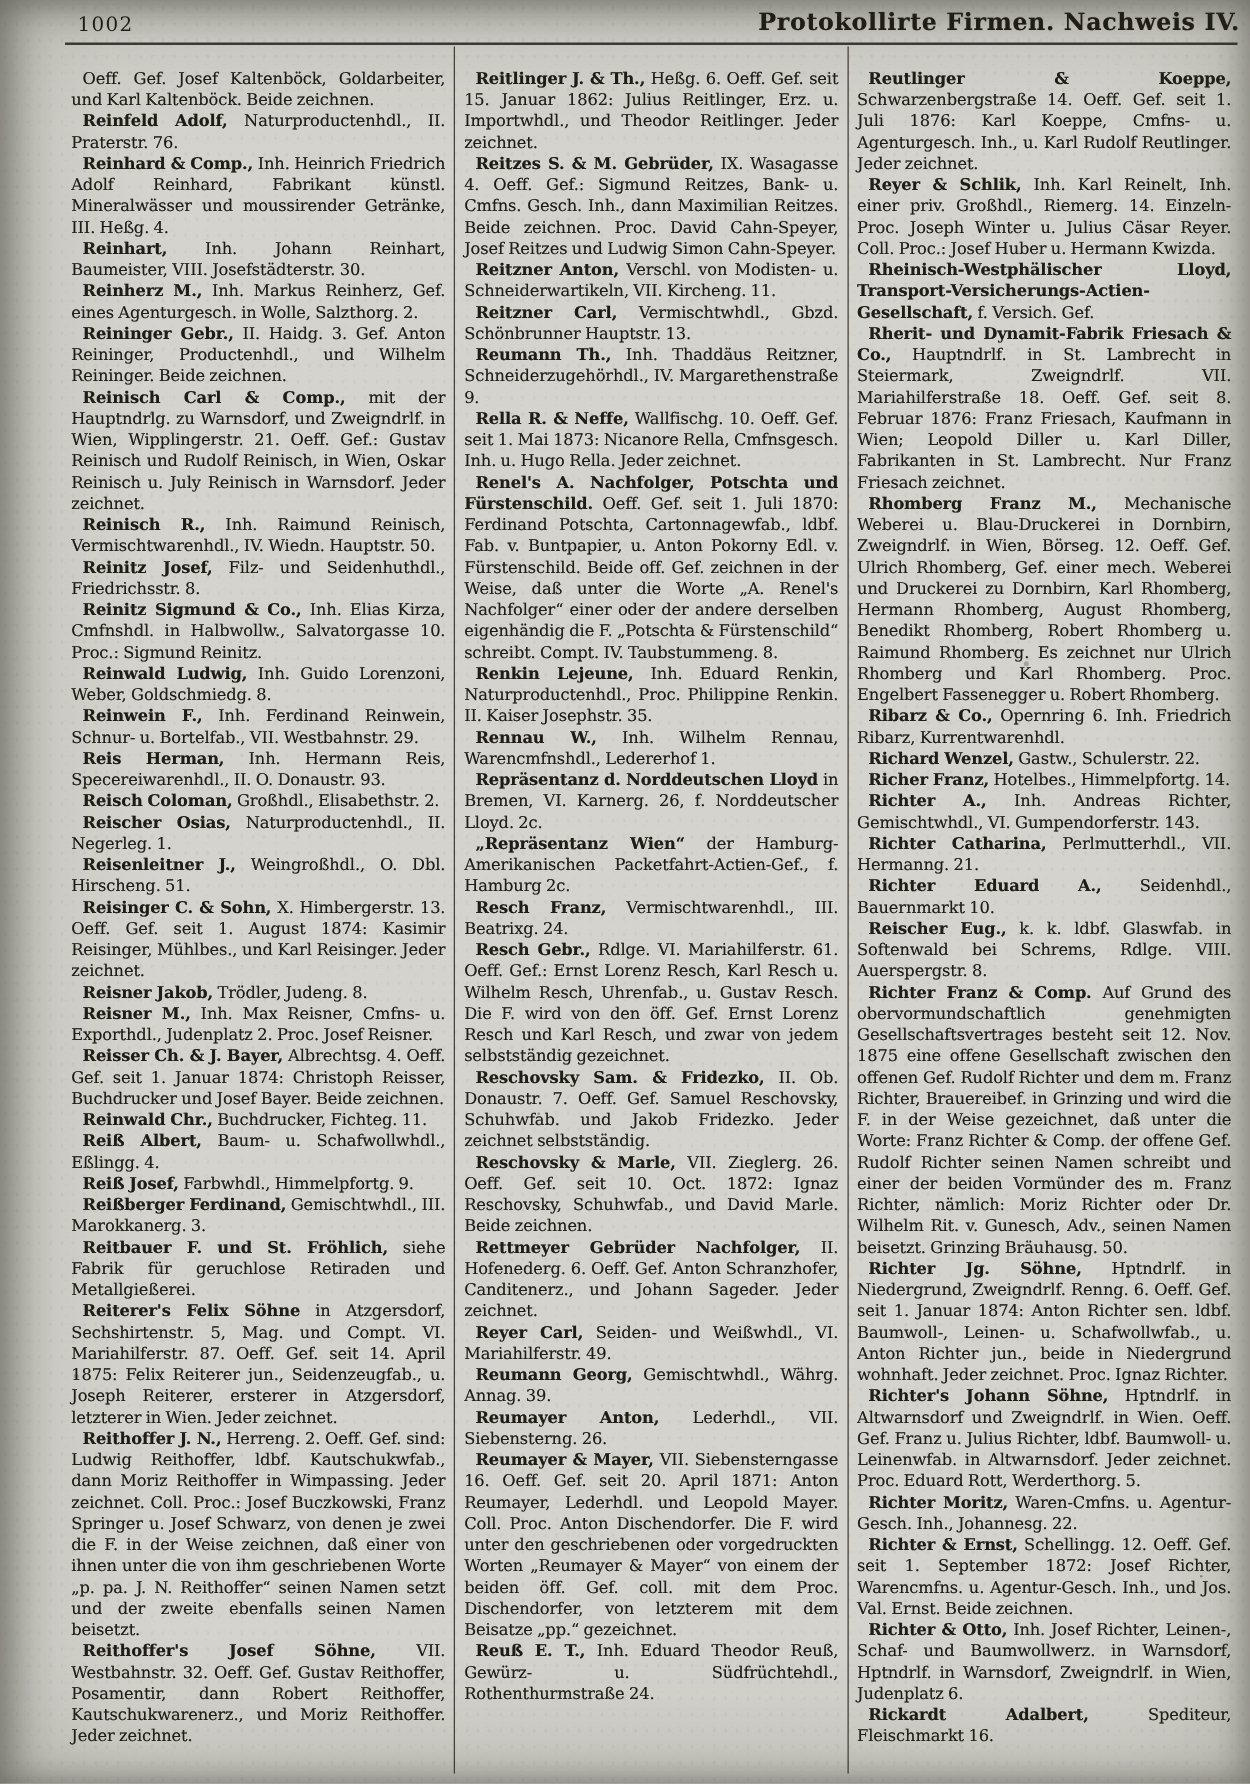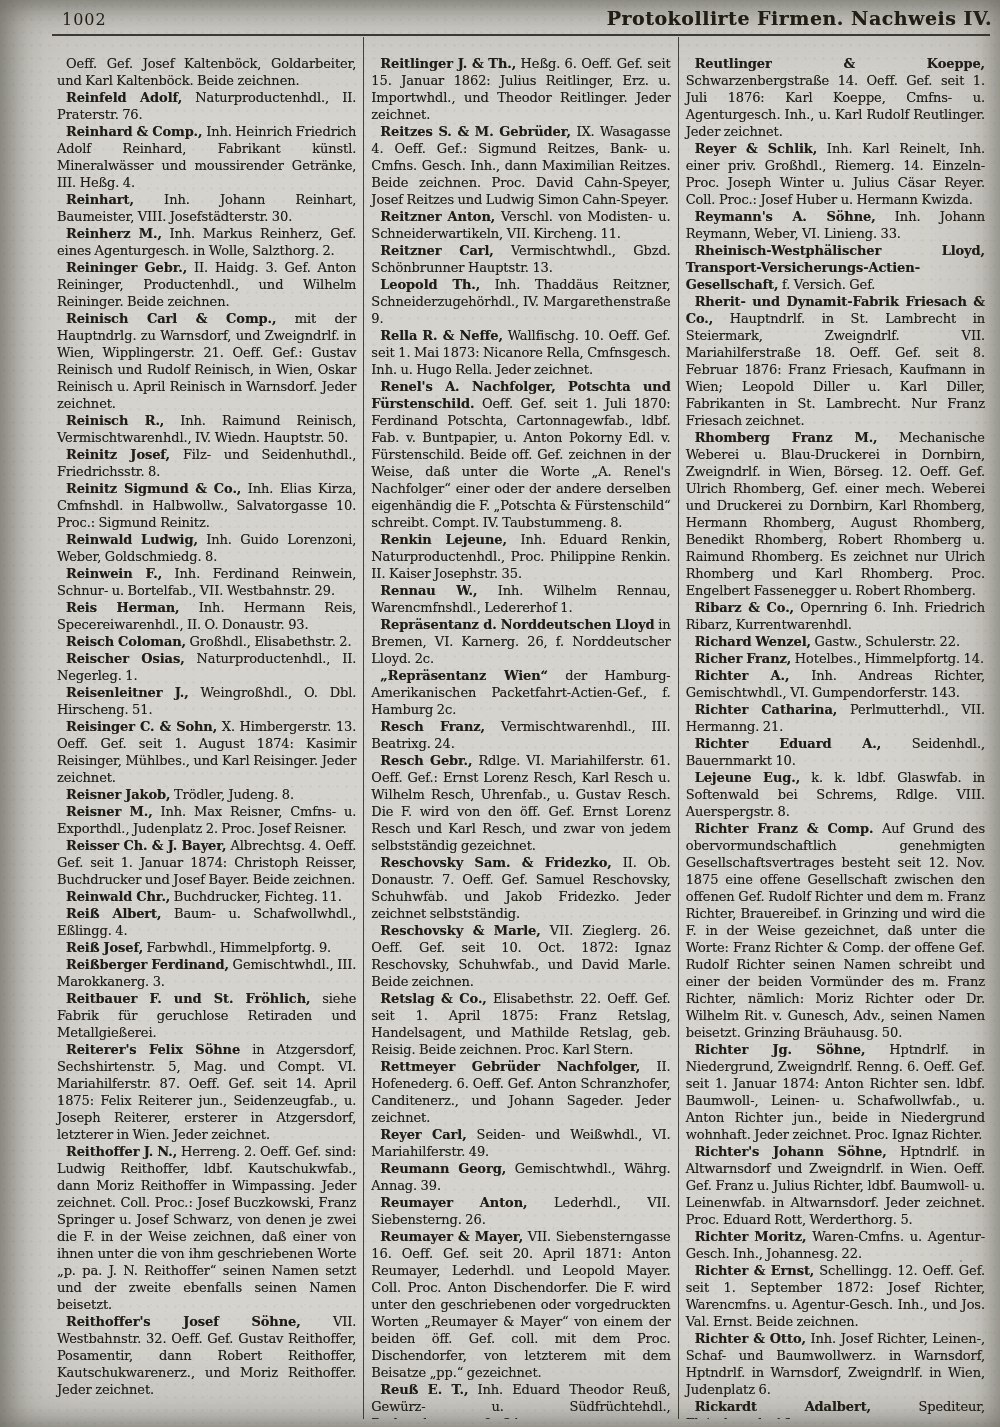--- a/index.html
+++ b/index.html
@@ -70,21 +70,21 @@
   </div>
   <div class="head-rule"></div>
   <div class="columns">
     <div class="col" id="col-0">
         <p class="entry"><span>Oeff. Gef. Josef Kaltenböck, Goldarbeiter, und Karl Kaltenböck. Beide zeichnen.</span></p>
         <p class="entry"><span class="firm-name">Reinfeld Adolf,</span> <span>Naturproductenhdl., II. Praterstr. 76.</span></p>
         <p class="entry"><span class="firm-name">Reinhard &amp; Comp.,</span> <span>Inh. Heinrich Friedrich Adolf Reinhard, Fabrikant künstl. Mineralwässer und moussirender Getränke, III. Heßg. 4.</span></p>
         <p class="entry"><span class="firm-name">Reinhart,</span> <span>Inh. Johann Reinhart, Baumeister, VIII. Josefstädterstr. 30.</span></p>
         <p class="entry"><span class="firm-name">Reinherz M.,</span> <span>Inh. Markus Reinherz, Gef. eines Agenturgesch. in Wolle, Salzthorg. 2.</span></p>
         <p class="entry"><span class="firm-name">Reininger Gebr.,</span> <span>II. Haidg. 3. Gef. Anton Reininger, Productenhdl., und Wilhelm Reininger. Beide zeichnen.</span></p>
-        <p class="entry"><span class="firm-name">Reinisch Carl &amp; Comp.,</span> <span>mit der Hauptndrlg. zu Warnsdorf, und Zweigndrlf. in Wien, Wipplingerstr. 21. Oeff. Gef.: Gustav Reinisch und Rudolf Reinisch, in Wien, Oskar Reinisch u. April Reinisch in Warnsdorf. Jeder zeichnet.</span></p>
+        <p class="entry"><span class="firm-name">Reinisch Carl &amp; Comp.,</span> <span>mit der Hauptndrlg. zu Warnsdorf, und Zweigndrlf. in Wien, Wipplingerstr. 21. Oeff. Gef.: Gustav Reinisch und Rudolf Reinisch, in Wien, Oskar Reinisch u. July Reinisch in Warnsdorf. Jeder zeichnet.</span></p>
         <p class="entry"><span class="firm-name">Reinisch R.,</span> <span>Inh. Raimund Reinisch, Vermischtwarenhdl., IV. Wiedn. Hauptstr. 50.</span></p>
         <p class="entry"><span class="firm-name">Reinitz Josef,</span> <span>Filz- und Seidenhuthdl., Friedrichsstr. 8.</span></p>
         <p class="entry"><span class="firm-name">Reinitz Sigmund &amp; Co.,</span> <span>Inh. Elias Kirza, Cmfnshdl. in Halbwollw., Salvatorgasse 10. Proc.: Sigmund Reinitz.</span></p>
         <p class="entry"><span class="firm-name">Reinwald Ludwig,</span> <span>Inh. Guido Lorenzoni, Weber, Goldschmiedg. 8.</span></p>
         <p class="entry"><span class="firm-name">Reinwein F.,</span> <span>Inh. Ferdinand Reinwein, Schnur- u. Bortelfab., VII. Westbahnstr. 29.</span></p>
         <p class="entry"><span class="firm-name">Reis Herman,</span> <span>Inh. Hermann Reis, Specereiwarenhdl., II. O. Donaustr. 93.</span></p>
         <p class="entry"><span class="firm-name">Reisch Coloman,</span> <span>Großhdl., Elisabethstr. 2.</span></p>
         <p class="entry"><span class="firm-name">Reischer Osias,</span> <span>Naturproductenhdl., II. Negerleg. 1.</span></p>
         <p class="entry"><span class="firm-name">Reisenleitner J.,</span> <span>Weingroßhdl., O. Dbl. Hirscheng. 51.</span></p>
         <p class="entry"><span class="firm-name">Reisinger C. &amp; Sohn,</span> <span>X. Himbergerstr. 13. Oeff. Gef. seit 1. August 1874: Kasimir Reisinger, Mühlbes., und Karl Reisinger. Jeder zeichnet.</span></p>
@@ -98,54 +98,52 @@
         <p class="entry"><span class="firm-name">Reitbauer F. und St. Fröhlich,</span> <span>siehe Fabrik für geruchlose Retiraden und Metallgießerei.</span></p>
         <p class="entry"><span class="firm-name">Reiterer's Felix Söhne</span> <span>in Atzgersdorf, Sechshirtenstr. 5, Mag. und Compt. VI. Mariahilferstr. 87. Oeff. Gef. seit 14. April 1875: Felix Reiterer jun., Seidenzeugfab., u. Joseph Reiterer, ersterer in Atzgersdorf, letzterer in Wien. Jeder zeichnet.</span></p>
         <p class="entry"><span class="firm-name">Reithoffer J. N.,</span> <span>Herreng. 2. Oeff. Gef. sind: Ludwig Reithoffer, ldbf. Kautschukwfab., dann Moriz Reithoffer in Wimpassing. Jeder zeichnet. Coll. Proc.: Josef Buczkowski, Franz Springer u. Josef Schwarz, von denen je zwei die F. in der Weise zeichnen, daß einer von ihnen unter die von ihm geschriebenen Worte „p. pa. J. N. Reithoffer“ seinen Namen setzt und der zweite ebenfalls seinen Namen beisetzt.</span></p>
         <p class="entry"><span class="firm-name">Reithoffer's Josef Söhne,</span> <span>VII. Westbahnstr. 32. Oeff. Gef. Gustav Reithoffer, Posamentir, dann Robert Reithoffer, Kautschukwarenerz., und Moriz Reithoffer. Jeder zeichnet.</span></p>
       </div>
     <div class="col" id="col-1">
         <p class="entry"><span class="firm-name">Reitlinger J. &amp; Th.,</span> <span>Heßg. 6. Oeff. Gef. seit 15. Januar 1862: Julius Reitlinger, Erz. u. Importwhdl., und Theodor Reitlinger. Jeder zeichnet.</span></p>
         <p class="entry"><span class="firm-name">Reitzes S. &amp; M. Gebrüder,</span> <span>IX. Wasagasse 4. Oeff. Gef.: Sigmund Reitzes, Bank- u. Cmfns. Gesch. Inh., dann Maximilian Reitzes. Beide zeichnen. Proc. David Cahn-Speyer, Josef Reitzes und Ludwig Simon Cahn-Speyer.</span></p>
         <p class="entry"><span class="firm-name">Reitzner Anton,</span> <span>Verschl. von Modisten- u. Schneiderwartikeln, VII. Kircheng. 11.</span></p>
         <p class="entry"><span class="firm-name">Reitzner Carl,</span> <span>Vermischtwhdl., Gbzd. Schönbrunner Hauptstr. 13.</span></p>
-        <p class="entry"><span class="firm-name">Leopold Th.,</span> <span>Inh. Thaddäus Reitzner, Schneiderzugehörhdl., IV. Margarethenstraße 9.</span></p>
+        <p class="entry"><span class="firm-name">Reumann Th.,</span> <span>Inh. Thaddäus Reitzner, Schneiderzugehörhdl., IV. Margarethenstraße 9.</span></p>
         <p class="entry"><span class="firm-name">Rella R. &amp; Neffe,</span> <span>Wallfischg. 10. Oeff. Gef. seit 1. Mai 1873: Nicanore Rella, Cmfnsgesch. Inh. u. Hugo Rella. Jeder zeichnet.</span></p>
         <p class="entry"><span class="firm-name">Renel's A. Nachfolger, Potschta und Fürstenschild.</span> <span>Oeff. Gef. seit 1. Juli 1870: Ferdinand Potschta, Cartonnagewfab., ldbf. Fab. v. Buntpapier, u. Anton Pokorny Edl. v. Fürstenschild. Beide off. Gef. zeichnen in der Weise, daß unter die Worte „A. Renel's Nachfolger“ einer oder der andere derselben eigenhändig die F. „Potschta &amp; Fürstenschild“ schreibt. Compt. IV. Taubstummeng. 8.</span></p>
         <p class="entry"><span class="firm-name">Renkin Lejeune,</span> <span>Inh. Eduard Renkin, Naturproductenhdl., Proc. Philippine Renkin. II. Kaiser Josephstr. 35.</span></p>
         <p class="entry"><span class="firm-name">Rennau W.,</span> <span>Inh. Wilhelm Rennau, Warencmfnshdl., Ledererhof 1.</span></p>
         <p class="entry"><span class="firm-name">Repräsentanz d. Norddeutschen Lloyd</span> <span>in Bremen, VI. Karnerg. 26, f. Norddeutscher Lloyd. 2c.</span></p>
         <p class="entry"><span class="firm-name">„Repräsentanz Wien“</span> <span>der Hamburg-Amerikanischen Packetfahrt-Actien-Gef., f. Hamburg 2c.</span></p>
         <p class="entry"><span class="firm-name">Resch Franz,</span> <span>Vermischtwarenhdl., III. Beatrixg. 24.</span></p>
         <p class="entry"><span class="firm-name">Resch Gebr.,</span> <span>Rdlge. VI. Mariahilferstr. 61. Oeff. Gef.: Ernst Lorenz Resch, Karl Resch u. Wilhelm Resch, Uhrenfab., u. Gustav Resch. Die F. wird von den öff. Gef. Ernst Lorenz Resch und Karl Resch, und zwar von jedem selbstständig gezeichnet.</span></p>
         <p class="entry"><span class="firm-name">Reschovsky Sam. &amp; Fridezko,</span> <span>II. Ob. Donaustr. 7. Oeff. Gef. Samuel Reschovsky, Schuhwfab. und Jakob Fridezko. Jeder zeichnet selbstständig.</span></p>
         <p class="entry"><span class="firm-name">Reschovsky &amp; Marle,</span> <span>VII. Zieglerg. 26. Oeff. Gef. seit 10. Oct. 1872: Ignaz Reschovsky, Schuhwfab., und David Marle. Beide zeichnen.</span></p>
-        <p class="entry"><span class="firm-name">Retslag &amp; Co.,</span> <span>Elisabethstr. 22. Oeff. Gef. seit 1. April 1875: Franz Retslag, Handelsagent, und Mathilde Retslag, geb. Reisig. Beide zeichnen. Proc. Karl Stern.</span></p>
         <p class="entry"><span class="firm-name">Rettmeyer Gebrüder Nachfolger,</span> <span>II. Hofenederg. 6. Oeff. Gef. Anton Schranzhofer, Canditenerz., und Johann Sageder. Jeder zeichnet.</span></p>
         <p class="entry"><span class="firm-name">Reyer Carl,</span> <span>Seiden- und Weißwhdl., VI. Mariahilferstr. 49.</span></p>
         <p class="entry"><span class="firm-name">Reumann Georg,</span> <span>Gemischtwhdl., Währg. Annag. 39.</span></p>
         <p class="entry"><span class="firm-name">Reumayer Anton,</span> <span>Lederhdl., VII. Siebensterng. 26.</span></p>
         <p class="entry"><span class="firm-name">Reumayer &amp; Mayer,</span> <span>VII. Siebensterngasse 16. Oeff. Gef. seit 20. April 1871: Anton Reumayer, Lederhdl. und Leopold Mayer. Coll. Proc. Anton Dischendorfer. Die F. wird unter den geschriebenen oder vorgedruckten Worten „Reumayer &amp; Mayer“ von einem der beiden öff. Gef. coll. mit dem Proc. Dischendorfer, von letzterem mit dem Beisatze „pp.“ gezeichnet.</span></p>
         <p class="entry"><span class="firm-name">Reuß E. T.,</span> <span>Inh. Eduard Theodor Reuß, Gewürz- u. Südfrüchtehdl., Rothenthurmstraße 24.</span></p>
         <p class="entry"> </p>
       </div>
     <div class="col" id="col-2">
         <p class="entry"><span class="firm-name">Reutlinger &amp; Koeppe,</span> <span>Schwarzenbergstraße 14. Oeff. Gef. seit 1. Juli 1876: Karl Koeppe, Cmfns- u. Agenturgesch. Inh., u. Karl Rudolf Reutlinger. Jeder zeichnet.</span></p>
         <p class="entry"><span class="firm-name">Reyer &amp; Schlik,</span> <span>Inh. Karl Reinelt, Inh. einer priv. Großhdl., Riemerg. 14. Einzeln-Proc. Joseph Winter u. Julius Cäsar Reyer. Coll. Proc.: Josef Huber u. Hermann Kwizda.</span></p>
-        <p class="entry"><span class="firm-name">Reymann's A. Söhne,</span> <span>Inh. Johann Reymann, Weber, VI. Linieng. 33.</span></p>
         <p class="entry"><span class="firm-name">Rheinisch-Westphälischer Lloyd, Transport-Versicherungs-Actien-Gesellschaft,</span> <span>f. Versich. Gef.</span></p>
         <p class="entry"><span class="firm-name">Rherit- und Dynamit-Fabrik Friesach &amp; Co.,</span> <span>Hauptndrlf. in St. Lambrecht in Steiermark, Zweigndrlf. VII. Mariahilferstraße 18. Oeff. Gef. seit 8. Februar 1876: Franz Friesach, Kaufmann in Wien; Leopold Diller u. Karl Diller, Fabrikanten in St. Lambrecht. Nur Franz Friesach zeichnet.</span></p>
         <p class="entry"><span class="firm-name">Rhomberg Franz M.,</span> <span>Mechanische Weberei u. Blau-Druckerei in Dornbirn, Zweigndrlf. in Wien, Börseg. 12. Oeff. Gef. Ulrich Rhomberg, Gef. einer mech. Weberei und Druckerei zu Dornbirn, Karl Rhomberg, Hermann Rhomberg, August Rhomberg, Benedikt Rhomberg, Robert Rhomberg u. Raimund Rhomberg. Es zeichnet nur Ulrich Rhomberg und Karl Rhomberg. Proc. Engelbert Fassenegger u. Robert Rhomberg.</span></p>
         <p class="entry"><span class="firm-name">Ribarz &amp; Co.,</span> <span>Opernring 6. Inh. Friedrich Ribarz, Kurrentwarenhdl.</span></p>
         <p class="entry"><span class="firm-name">Richard Wenzel,</span> <span>Gastw., Schulerstr. 22.</span></p>
         <p class="entry"><span class="firm-name">Richer Franz,</span> <span>Hotelbes., Himmelpfortg. 14.</span></p>
         <p class="entry"><span class="firm-name">Richter A.,</span> <span>Inh. Andreas Richter, Gemischtwhdl., VI. Gumpendorferstr. 143.</span></p>
         <p class="entry"><span class="firm-name">Richter Catharina,</span> <span>Perlmutterhdl., VII. Hermanng. 21.</span></p>
         <p class="entry"><span class="firm-name">Richter Eduard A.,</span> <span>Seidenhdl., Bauernmarkt 10.</span></p>
-        <p class="entry"><span class="firm-name">Lejeune Eug.,</span> <span>k. k. ldbf. Glaswfab. in Softenwald bei Schrems, Rdlge. VIII. Auerspergstr. 8.</span></p>
+        <p class="entry"><span class="firm-name">Reischer Eug.,</span> <span>k. k. ldbf. Glaswfab. in Softenwald bei Schrems, Rdlge. VIII. Auerspergstr. 8.</span></p>
         <p class="entry"><span class="firm-name">Richter Franz &amp; Comp.</span> <span>Auf Grund des obervormundschaftlich genehmigten Gesellschaftsvertrages besteht seit 12. Nov. 1875 eine offene Gesellschaft zwischen den offenen Gef. Rudolf Richter und dem m. Franz Richter, Brauereibef. in Grinzing und wird die F. in der Weise gezeichnet, daß unter die Worte: Franz Richter &amp; Comp. der offene Gef. Rudolf Richter seinen Namen schreibt und einer der beiden Vormünder des m. Franz Richter, nämlich: Moriz Richter oder Dr. Wilhelm Rit. v. Gunesch, Adv., seinen Namen beisetzt. Grinzing Bräuhausg. 50.</span></p>
         <p class="entry"><span class="firm-name">Richter Jg. Söhne,</span> <span>Hptndrlf. in Niedergrund, Zweigndrlf. Renng. 6. Oeff. Gef. seit 1. Januar 1874: Anton Richter sen. ldbf. Baumwoll-, Leinen- u. Schafwollwfab., u. Anton Richter jun., beide in Niedergrund wohnhaft. Jeder zeichnet. Proc. Ignaz Richter.</span></p>
         <p class="entry"><span class="firm-name">Richter's Johann Söhne,</span> <span>Hptndrlf. in Altwarnsdorf und Zweigndrlf. in Wien. Oeff. Gef. Franz u. Julius Richter, ldbf. Baumwoll- u. Leinenwfab. in Altwarnsdorf. Jeder zeichnet. Proc. Eduard Rott, Werderthorg. 5.</span></p>
         <p class="entry"><span class="firm-name">Richter Moritz,</span> <span>Waren-Cmfns. u. Agentur-Gesch. Inh., Johannesg. 22.</span></p>
         <p class="entry"><span class="firm-name">Richter &amp; Ernst,</span> <span>Schellingg. 12. Oeff. Gef. seit 1. September 1872: Josef Richter, Warencmfns. u. Agentur-Gesch. Inh., und Jos. Val. Ernst. Beide zeichnen.</span></p>
         <p class="entry"><span class="firm-name">Richter &amp; Otto,</span> <span>Inh. Josef Richter, Leinen-, Schaf- und Baumwollwerz. in Warnsdorf, Hptndrlf. in Warnsdorf, Zweigndrlf. in Wien, Judenplatz 6.</span></p>
         <p class="entry"><span class="firm-name">Rickardt Adalbert,</span> <span>Spediteur, Fleischmarkt 16.</span></p>
         <p class="entry"> </p>
       </div>
   </div>

